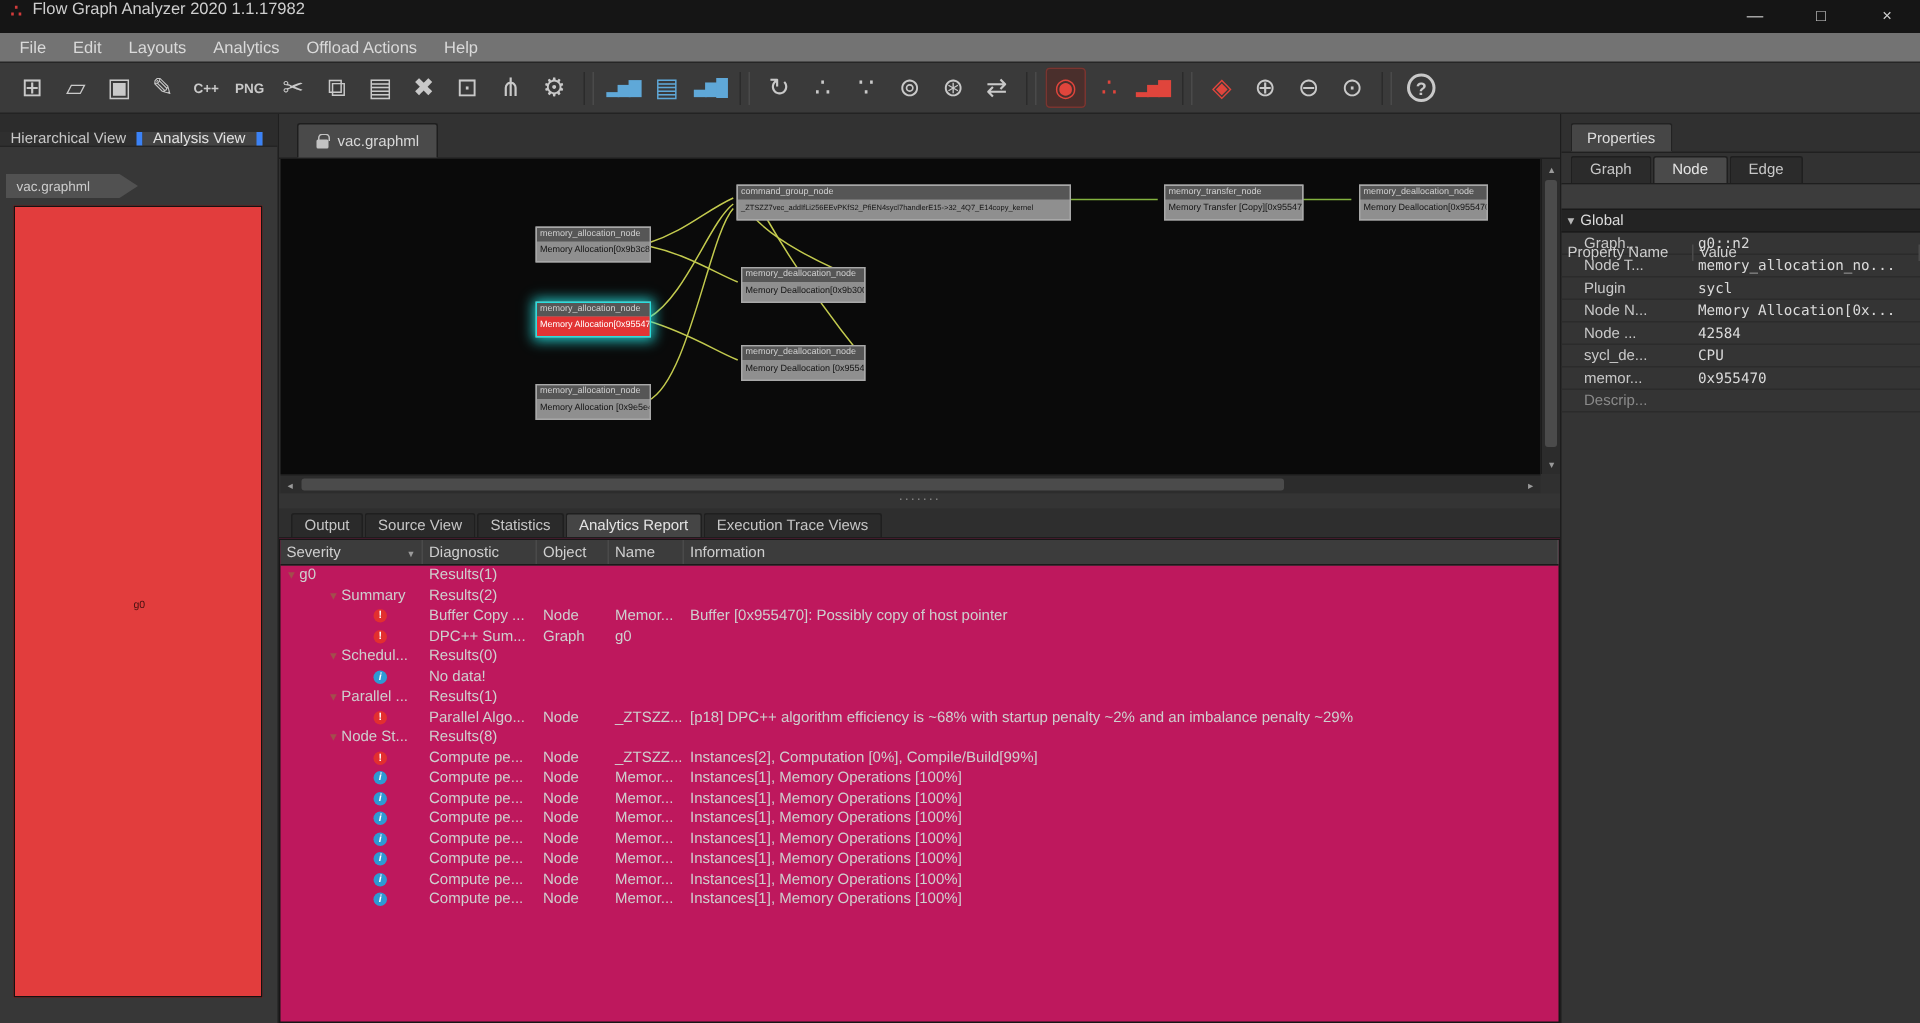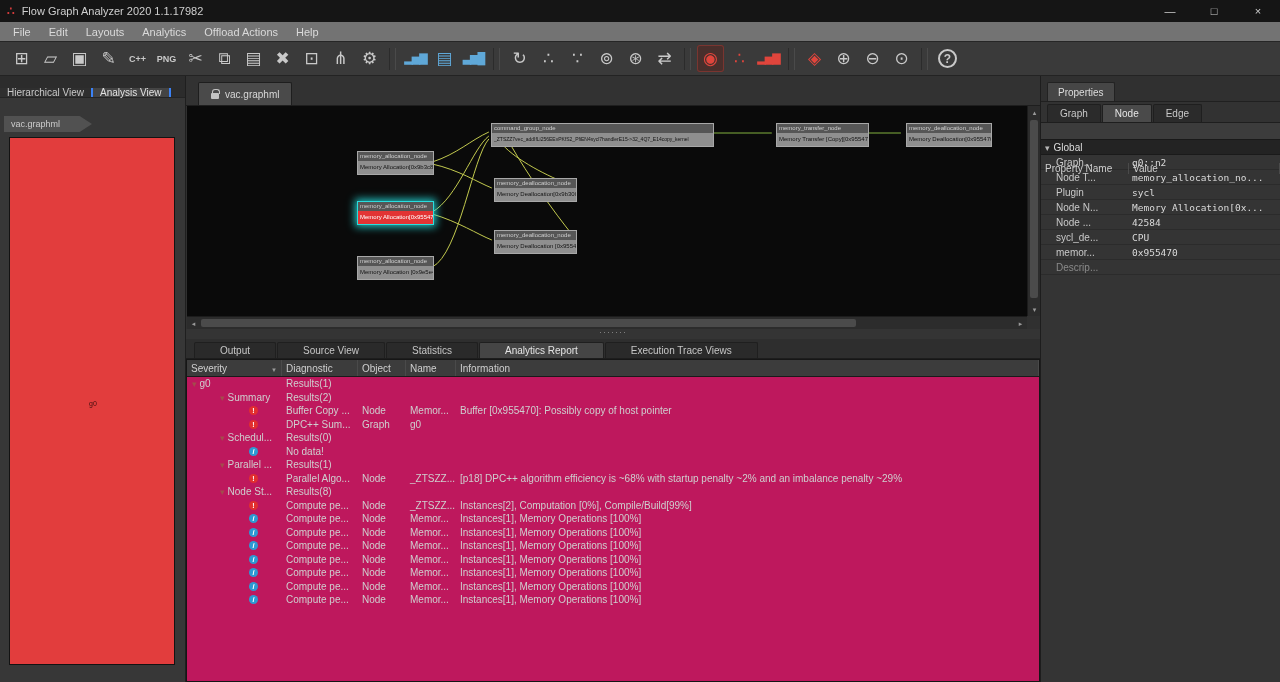--- a/index.html
+++ b/index.html
@@ -1,20 +1,20 @@
 <!DOCTYPE html>
 <html><head>
 <meta charset="utf-8">
 <style>
   * { margin:0; padding:0; box-sizing:border-box; }
   html,body { width:1280px; height:682px; overflow:hidden; }
   body { position:relative; background:#2e2e2e; font-family:"Liberation Sans",sans-serif; color:#d4d4d4; font-size:11px; }
 
   
-  .titlebar { position:absolute; left:0; top:0; width:1280px; height:22px; background:#151515; display:flex; align-items:center; gap:7px; padding-left:7px; color:#cfcfcf; }
+  .titlebar { position:absolute; left:0; top:0; width:1280px; height:22px; background:#151515; display:flex; align-items:flex-start; gap:7px; padding-left:7px; color:#cfcfcf; }
   .app-logo::before { content:"∴"; color:#d23b3b; font-weight:bold; font-size:12px; }
   .win-btns { position:absolute; right:0; top:0; height:22px; display:flex; }
   .win-btn { width:44px; height:22px; display:flex; align-items:center; justify-content:center; color:#cfcfcf; font-size:11px; }
 
   
   .menubar { position:absolute; left:0; top:22px; width:1280px; height:20px; background:#737373; display:flex; align-items:center; padding-left:4px; border-bottom:1px solid #262626; }
   .menu-item { padding:0 9px; height:100%; display:flex; align-items:center; color:#dadada; }
 
   
   .toolbar { position:absolute; left:0; top:42px; width:1280px; height:34px; background:#3a3a3a; border-bottom:1px solid #232323; display:flex; align-items:center; padding-left:8px; gap:2px; }
@@ -23,21 +23,21 @@
   .ti.bars { font-size:11px; letter-spacing:-1px; }
   .ti.blue { color:#5fa8d8; }
   .ti.red { color:#e0453c; }
   .ti.active { background:#4a2f2c; box-shadow:0 0 0 1px #7a3530 inset; }
   .ti.circle { width:19px; height:19px; margin:4px; border:2px solid #c9c9c9; border-radius:50%; font-size:12px; font-weight:bold; }
   .tsep { width:7px; height:22px; border-left:1px solid #2b2b2b; border-right:1px solid #4a4a4a; margin:0 4px; }
 
   
   .left-panel { position:absolute; left:0; top:76px; width:186px; bottom:0; background:#373737; border-right:1px solid #1f1f1f; }
   .lp-tabs { display:flex; height:22px; background:#2c2c2c; border-bottom:1px solid #242424; }
-  .lp-tab { padding:0 7px; font-size:10px; display:flex; align-items:center; background:#2f2f2f; color:#c8c8c8; border-right:2px solid #3b82f6;margin-top:12px; }
+  .lp-tab { padding:0 7px; font-size:10px; display:flex; align-items:center; background:#2f2f2f; color:#c8c8c8; border-right:4px solid #3b82f6;margin-top:12px; }
   .lp-tab.active { background:#444; color:#e2e2e2; }
   .lp-crumb { position:absolute; left:4px; top:40px; width:88px; height:16px; background:#515151; color:#cccccc; font-size:9px; display:flex; align-items:center; padding-left:7px; clip-path:polygon(0 0,86% 0,100% 50%,86% 100%,0 100%); }
   .minimap { position:absolute; left:9px; top:61px; width:166px; height:528px; background:#e23d3d; border:1px solid #131313; }
   .minimap-label { position:absolute; left:79px; top:262px; font-size:7px; color:#441010; }
 
   
   .center { position:absolute; left:186px; top:76px; right:240px; bottom:0; background:#303030; }
   .doc-tabbar { position:absolute; left:0; top:0; right:0; height:30px; background:#323232; border-bottom:1px solid #1e1e1e; display:flex; align-items:flex-end; padding-left:12px; }
   .doc-tab { height:23px; background:#4a4a4a; color:#d8d8d8; font-size:10px; display:flex; align-items:center; gap:6px; padding:0 12px; border:1px solid #1e1e1e; border-bottom:none; border-radius:2px 2px 0 0; }
   .mini-lock { position:relative; width:8px; height:6px; background:#c3c3c3; border-radius:1px; margin-top:3px; }
@@ -59,21 +59,21 @@
   .sb-left::before { content:"◂"; } .sb-right::before { content:"▸"; }
   .sb-up { top:0; } .sb-down { bottom:0; }
   .sb-left { left:0; } .sb-right { right:0; }
   .vthumb { position:absolute; left:2px; right:2px; top:14px; height:178px; background:#4b4b4b; border-radius:2px; }
   .hthumb { position:absolute; top:2px; bottom:2px; left:14px; width:78%; background:#4b4b4b; border-radius:2px; }
 
   .splitter { position:absolute; left:0; right:0; top:253px; height:10px; background:#343434; color:#8a8a8a; text-align:center; font-size:9px; line-height:6px; letter-spacing:1px; }
   .splitter::before { content:"·······"; }
 
   .bp-tabs { position:absolute; left:0; right:0; top:263px; height:20px; background:#2e2e2e; display:flex; align-items:flex-end; padding-left:8px; gap:1px; border-bottom:1px solid #1d1d1d; }
-  .bp-tab { height:16px; padding:0 25px; font-size:10px; background:#2a2a2a; color:#c6c6c6; display:flex; align-items:center; border:1px solid #1f1f1f; border-bottom:none; border-radius:2px 2px 0 0;text-align:center; }
+  .bp-tab { height:16px; padding:0 8px; font-size:10px; background:#2a2a2a; color:#c6c6c6; display:flex; align-items:center; border:1px solid #1f1f1f; border-bottom:none; border-radius:2px 2px 0 0;text-align:center; }
   .bp-tab.active { background:#454545; color:#e4e4e4; }
 
   .grid { position:absolute; left:0; right:0; top:283px; bottom:0; background:#be185d; border:1px solid #161616; }
   .grid-header { display:grid; grid-template-columns:95px 76px 48px 50px 1fr; height:17px; background:#3c3c3c; border-bottom:1px solid #1a1a1a; }
   .gh-cell { font-size:10px; color:#cfcfcf; padding:0 4px; border-right:1px solid #4a4a4a; display:flex; align-items:center; justify-content:space-between; overflow:hidden; }
   .filter-arrow::before { content:"▼"; font-size:6px; color:#9a9a9a; }
   .grow { display:grid; grid-template-columns:95px 76px 48px 50px 1fr; height:13.5px; align-items:center; font-size:10px; color:#cfcfcf; }
   .cell { padding:0 4px; white-space:nowrap; overflow:hidden; }
   .sev { display:flex; align-items:center; gap:3px; height:100%; padding-right:0; }
   .expander::before { content:"▾"; color:#a34d4d; font-size:9px; }

